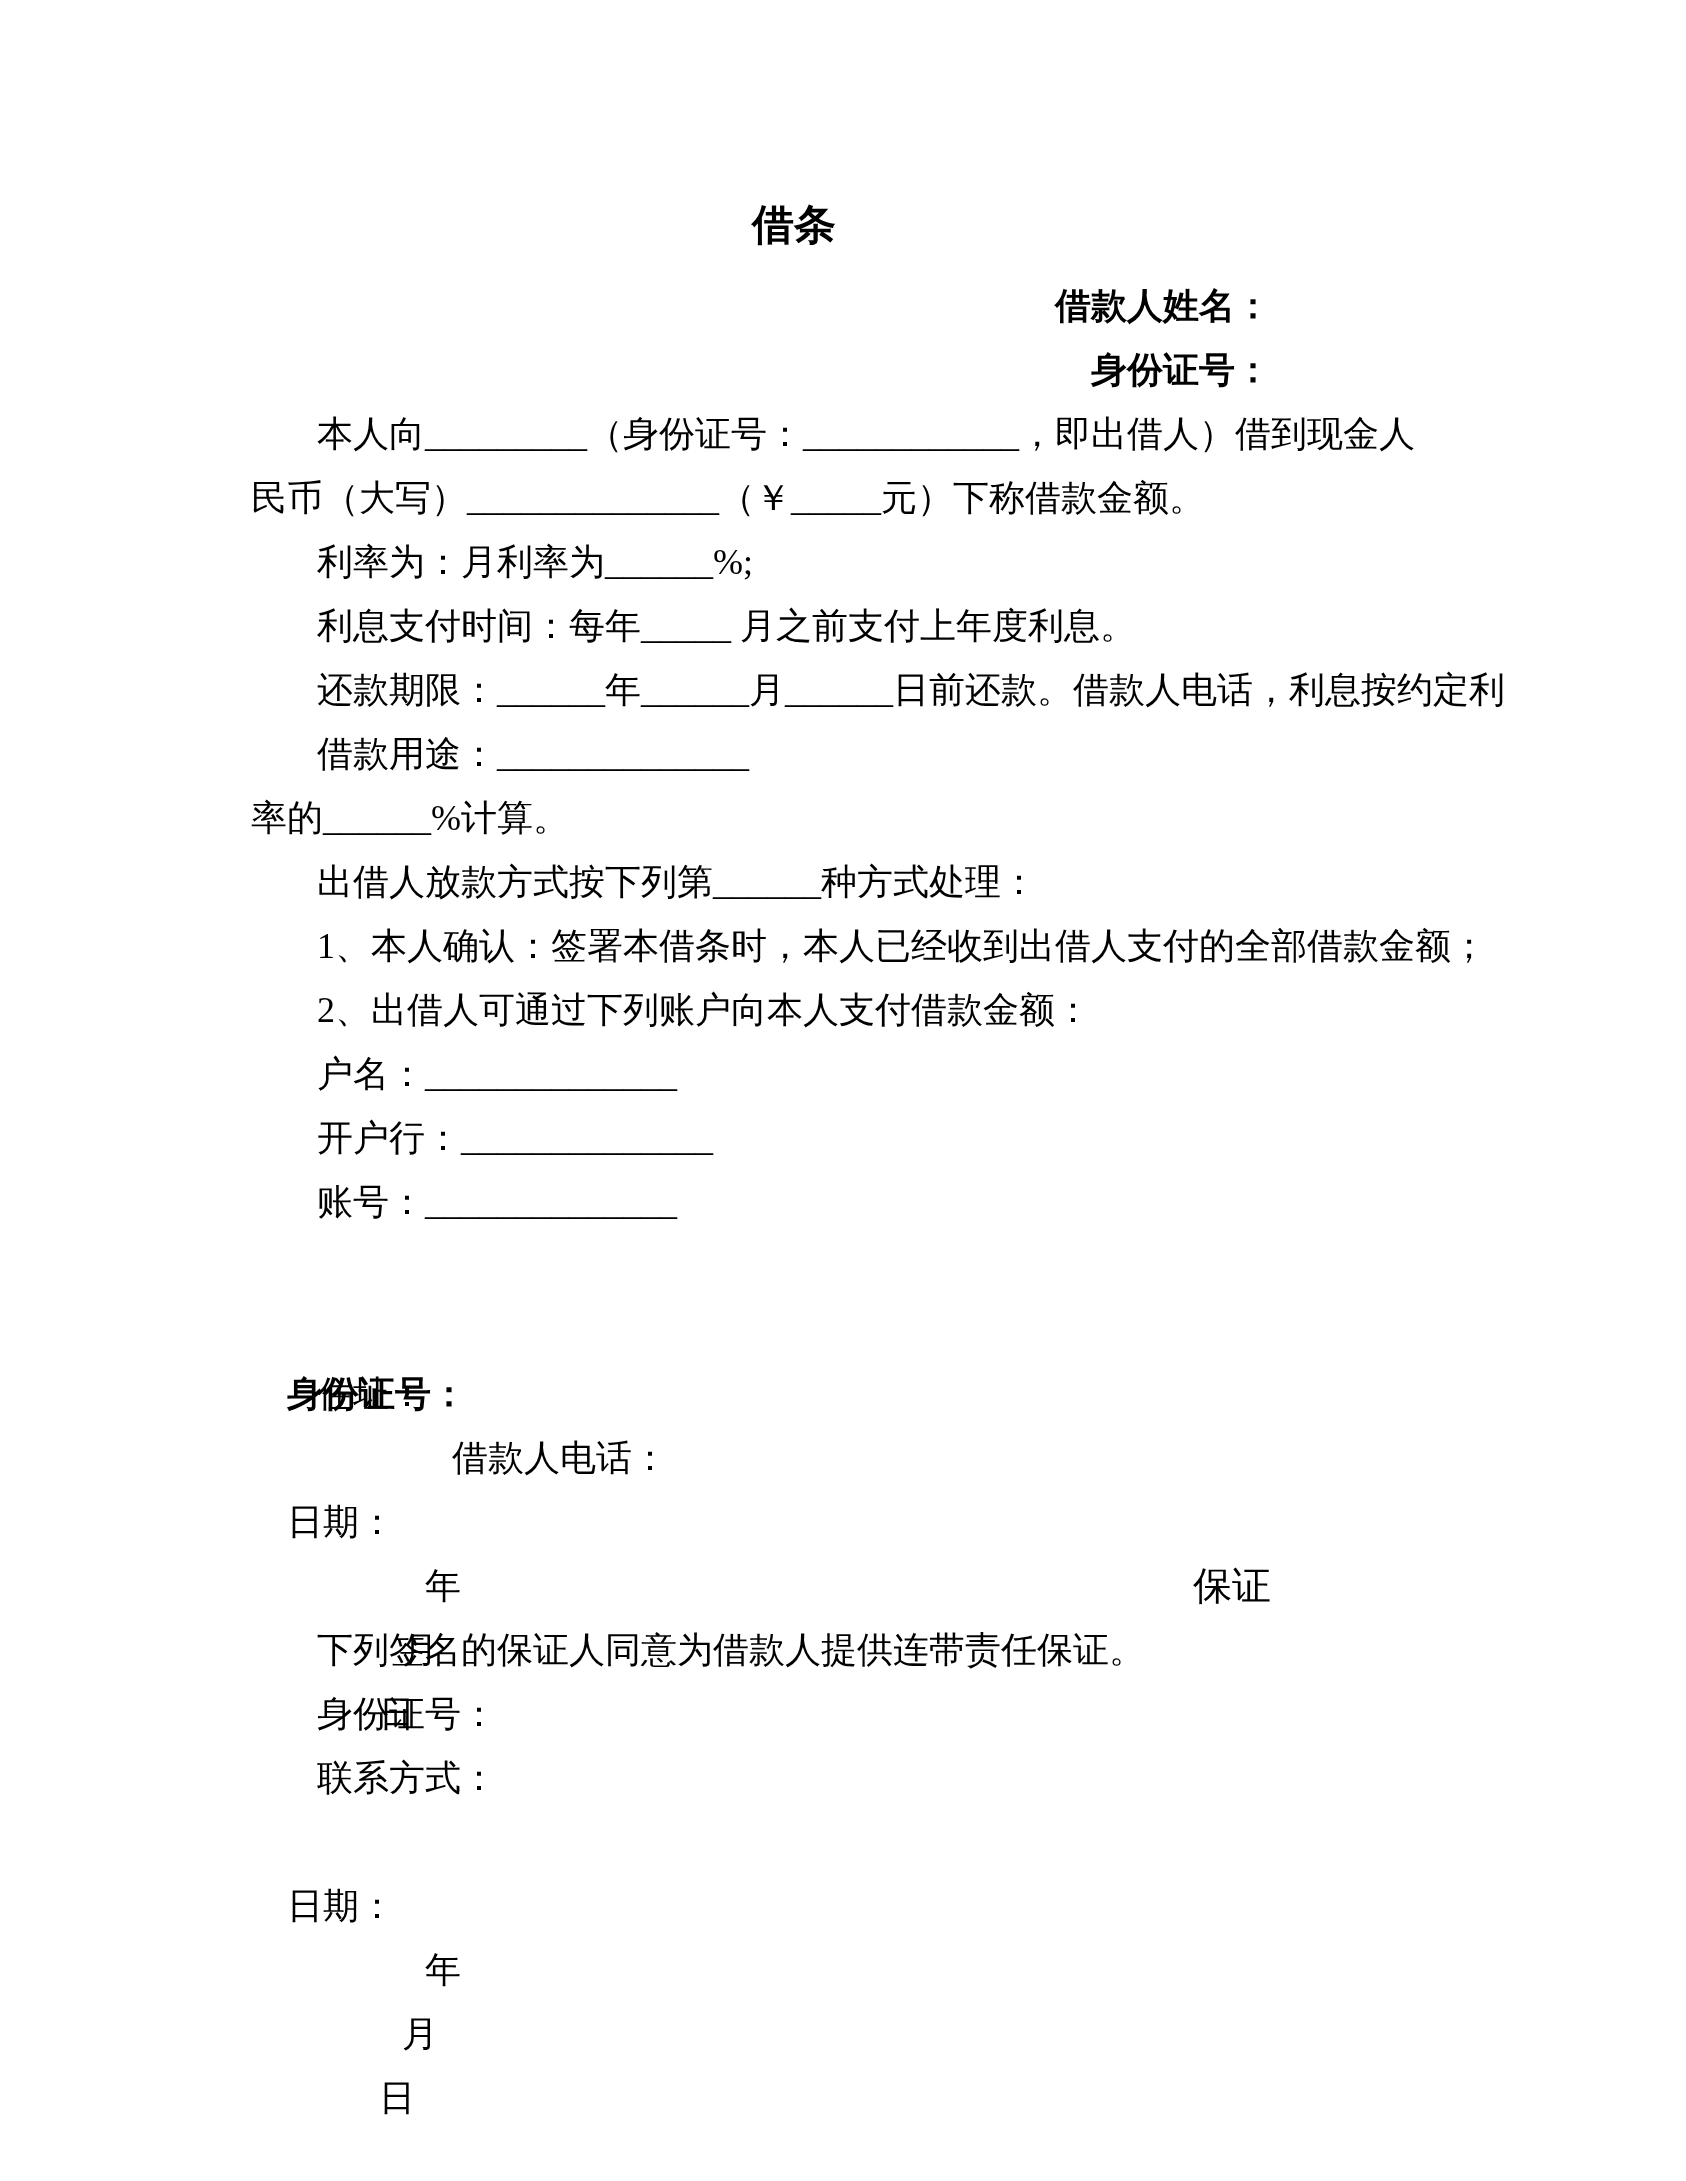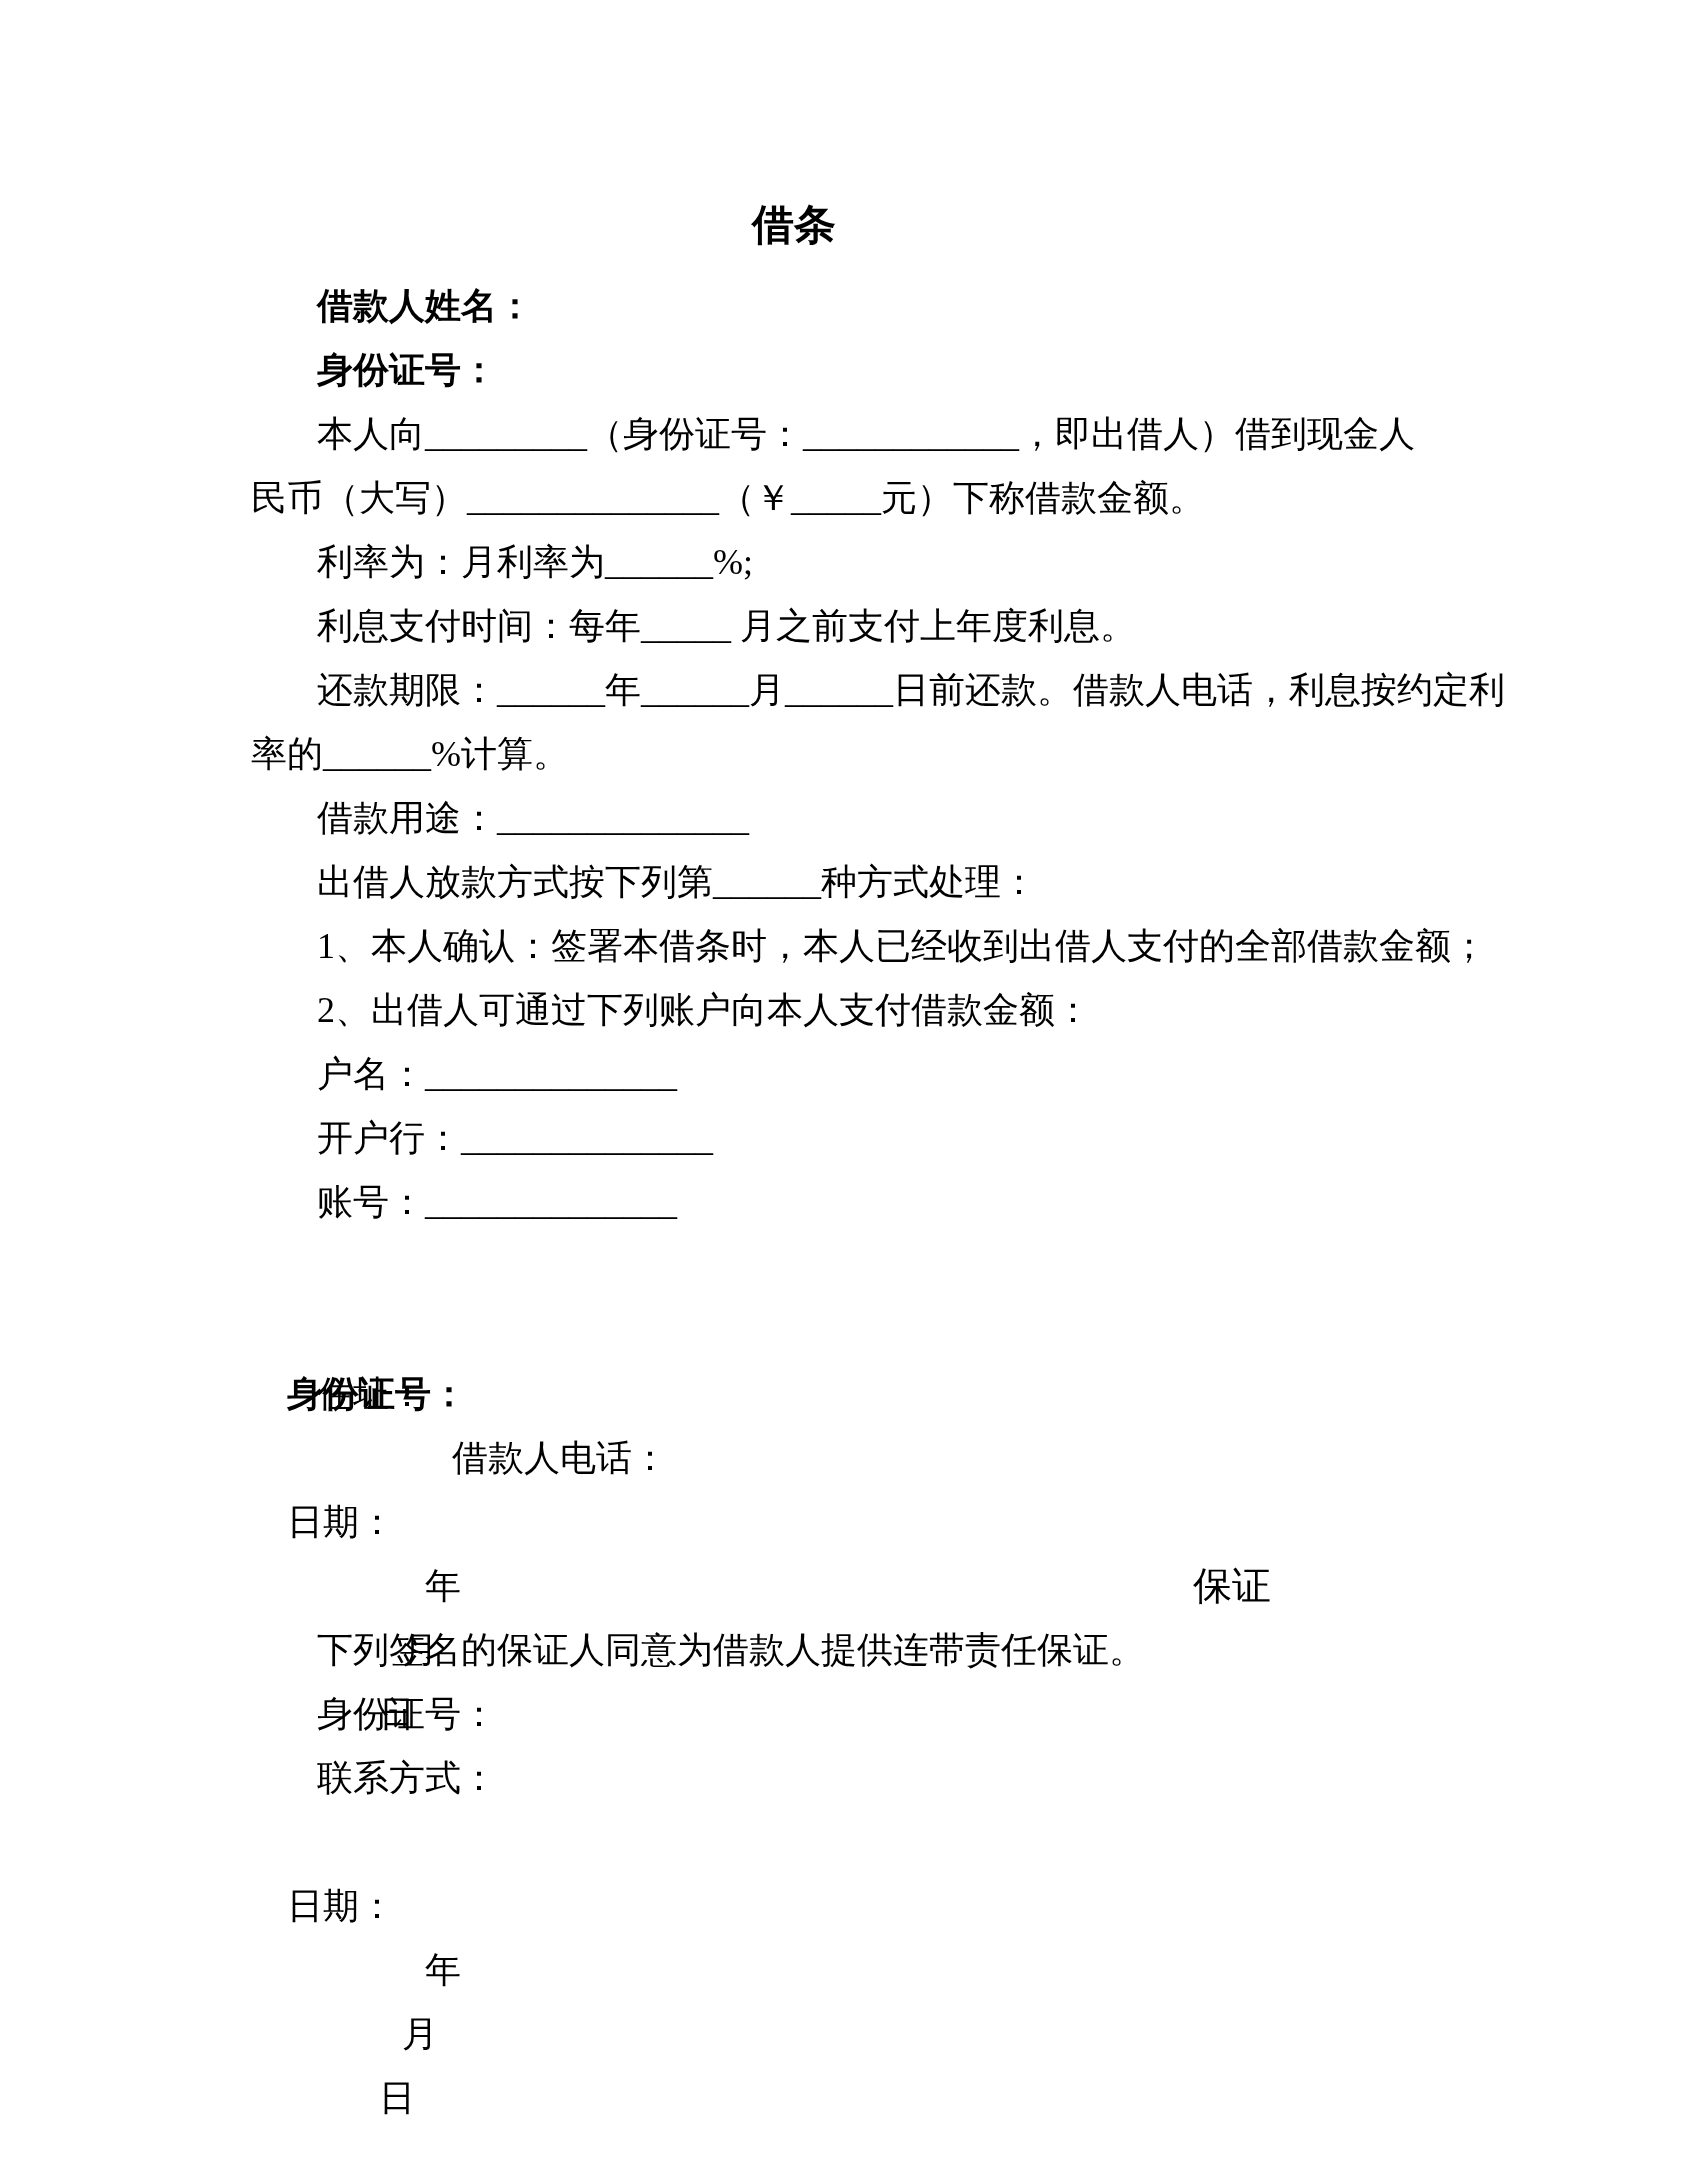--- a/index.html
+++ b/index.html
@@ -37,21 +37,21 @@
     text-indent: 66px;
     white-space: pre;
   }
   .line {
     font-size: 36px;
     line-height: 64px;
     height: 64px;
     white-space: pre;        
   }
   .indent { text-indent: 66px; }   
-  .bold   { font-weight: bold; }
+  .bold   { font-weight: bold; text-align: right; }
   .spacer { height: 64px; }
   
   .phone-gap { margin-left: 165px; }
   .gap-year  { margin-left: 138px; }
   .gap-month { margin-left: 115px; }
   .gap-day   { margin-left: 92px; }
 </style>
 </head>
 <body>
 
@@ -62,23 +62,23 @@
   <div class="line indent bold">借款人姓名：</div>
   <div class="line indent bold">身份证号：</div>
 
   <div class="line indent">本人向_________（身份证号：____________，即出借人）借到现金人</div>
   <div class="line">民币（大写）______________（￥_____元）下称借款金额。</div>
 
   <div class="line indent">利率为：月利率为______%;</div>
   <div class="line indent">利息支付时间：每年_____ 月之前支付上年度利息。</div>
 
   <div class="line indent">还款期限：______年______月______日前还款。借款人电话，利息按约定利</div>
+  <div class="line indent">借款用途：______________</div>
+
   <div class="line">率的______%计算。</div>
-
-  <div class="line indent">借款用途：______________</div>
   <div class="line indent">出借人放款方式按下列第______种方式处理：</div>
 
   <div class="line indent">1、本人确认：签署本借条时，本人已经收到出借人支付的全部借款金额；</div>
   <div class="line indent">2、出借人可通过下列账户向本人支付借款金额：</div>
 
   <div class="line indent">户名：______________</div>
   <div class="line indent">开户行：______________</div>
   <div class="line indent">账号：______________</div>
 
   <div class="spacer"></div>

